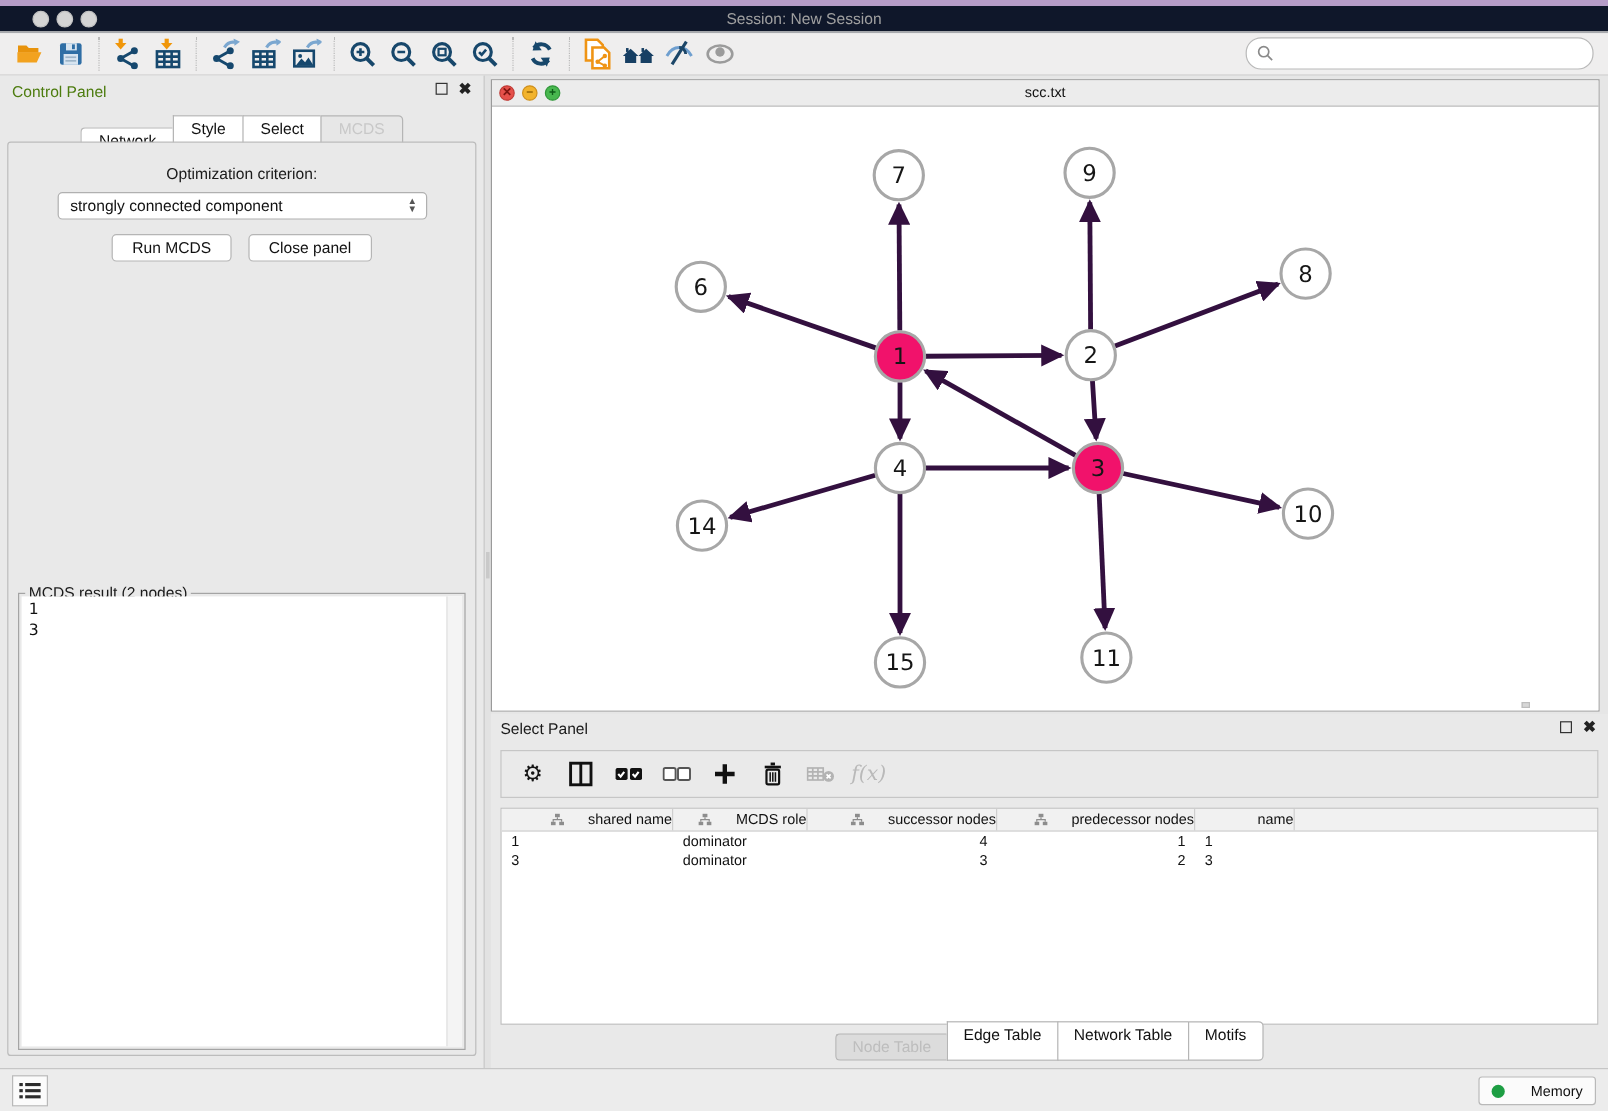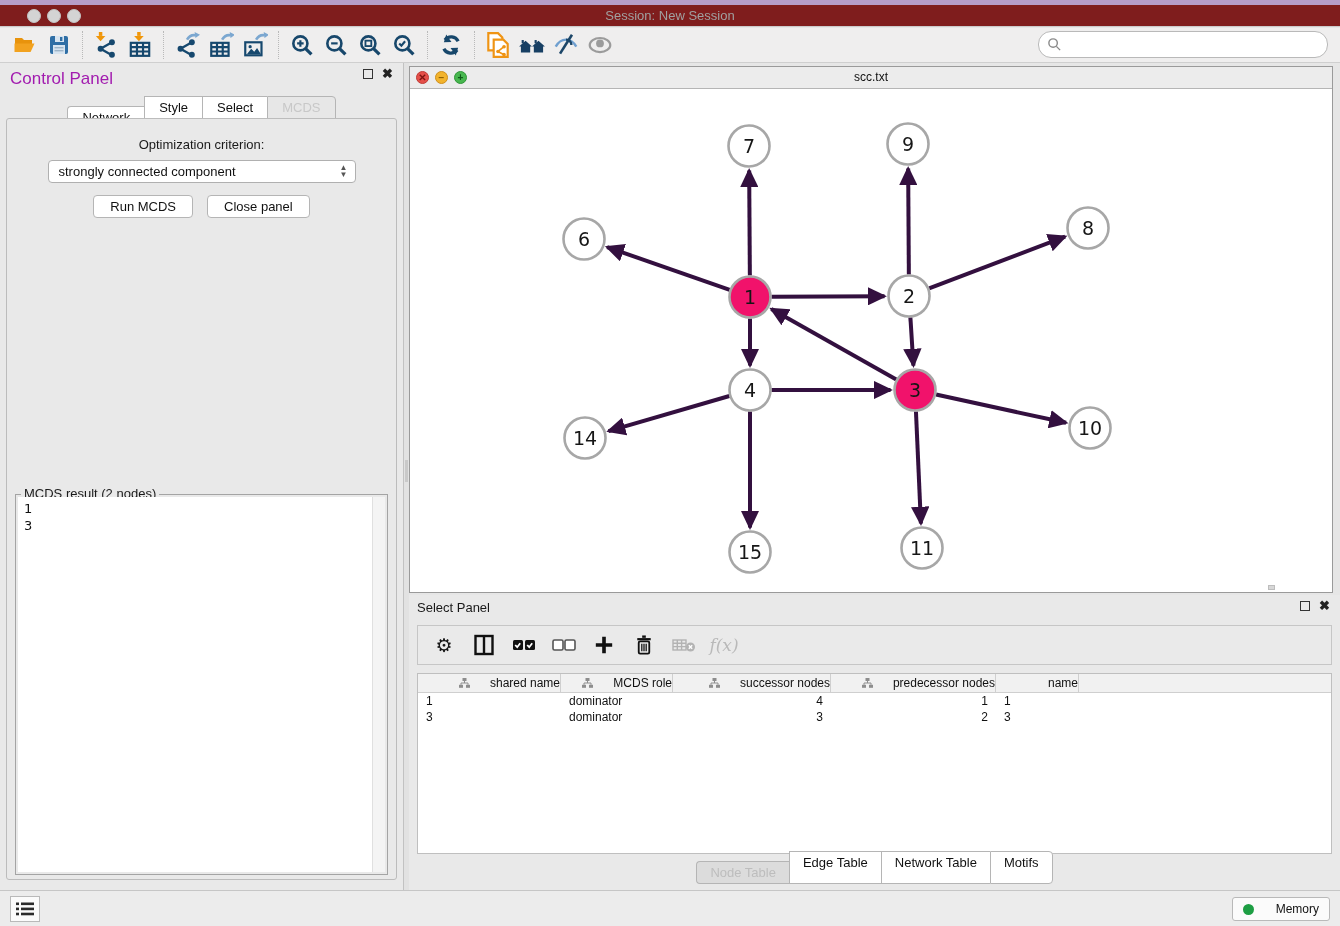--- a/index.html
+++ b/index.html
@@ -4,38 +4,38 @@
 <style>
   * { margin:0; padding:0; box-sizing:border-box; }
   html,body { width:1340px; height:926px; }
   body {
     font-family:"Liberation Sans", sans-serif;
     background:#e6e6e6; position:relative; overflow:hidden;
     font-size:13px; color:#1a1a1a;
   }
   
   .purple-strip { position:absolute; top:0; left:0; right:0; height:5px; background:#b69dc8; }
-  .titlebar { position:absolute; top:5px; left:0; right:0; height:22px; background:#7f1d1d;
+  .titlebar { position:absolute; top:5px; left:0; right:0; height:22px; background:#0f172a;
               border-bottom:1px solid #cbcbcb; }
   .traffic { position:absolute; top:4px; width:14px; height:14px; border-radius:50%;
              background:#d4d4d4; border:1px solid #c2c2c2; }
   .t1{left:27px}.t2{left:47px}.t3{left:67px}
   .titlebar .wtitle { position:absolute; left:0; right:0; top:3px; text-align:center; color:#a0a0a0; }
   .toolbar { position:absolute; top:28px; left:0; right:0; height:35px; background:#efeeee;
              border-bottom:1px solid #cfcfcf; display:flex; align-items:center; padding-left:8px; }
   .ti { width:34px; height:30px; display:inline-flex; align-items:center; justify-content:center; cursor:default; }
   .tsep { width:1px; height:28px; margin:0 6px; border-left:1px dotted #b9b9b9; }
   .searchwrap { position:absolute; right:12px; top:3px; width:290px; height:27px; background:#fff;
                 border:1px solid #b9b9b9; border-radius:13px; display:flex; align-items:center; padding:0 8px; }
   .searchwrap input { border:none; outline:none; flex:1; font:13px "Liberation Sans",sans-serif; background:transparent; }
   
   .control-panel { position:absolute; left:0; top:63px; width:404px; bottom:36px; background:#e9e9e9;
                    border-right:1px solid #c2c2c2; }
   .panel-head { position:relative; height:27px; padding:6px 10px 0; }
-  .panel-head .ptitle { font-size:17px; color:#a21caf; }
+  .panel-head .ptitle { font-size:13px; color:#4d7c0f; }
   .winbtns { position:absolute; right:10px; top:6px; display:flex; gap:9px; align-items:center; }
   .maxbox { width:10px; height:10px; border:1.6px solid #333; display:inline-block; }
   .closex { font-weight:bold; font-size:13px; color:#222; line-height:10px; }
   .cp-tabs { position:absolute; left:0; right:0; top:33px; display:flex; justify-content:center; }
   .seg { border:1px solid #b5b5b5; background:#fff; padding:3px 14px; font-size:13px; color:#111;
          border-right:none; }
   .seg:first-child { border-top-left-radius:4px; border-bottom-left-radius:4px;margin-top:10px; }
   .seg:last-child { border-right:1px solid #b5b5b5; border-top-right-radius:4px; border-bottom-right-radius:4px; }
   .seg.sel-dim { background:#e7e7e7; color:#c8c8c8; }
   .cp-pane { position:absolute; left:6px; right:6px; top:55px; bottom:10px; background:#e9e9e9;

